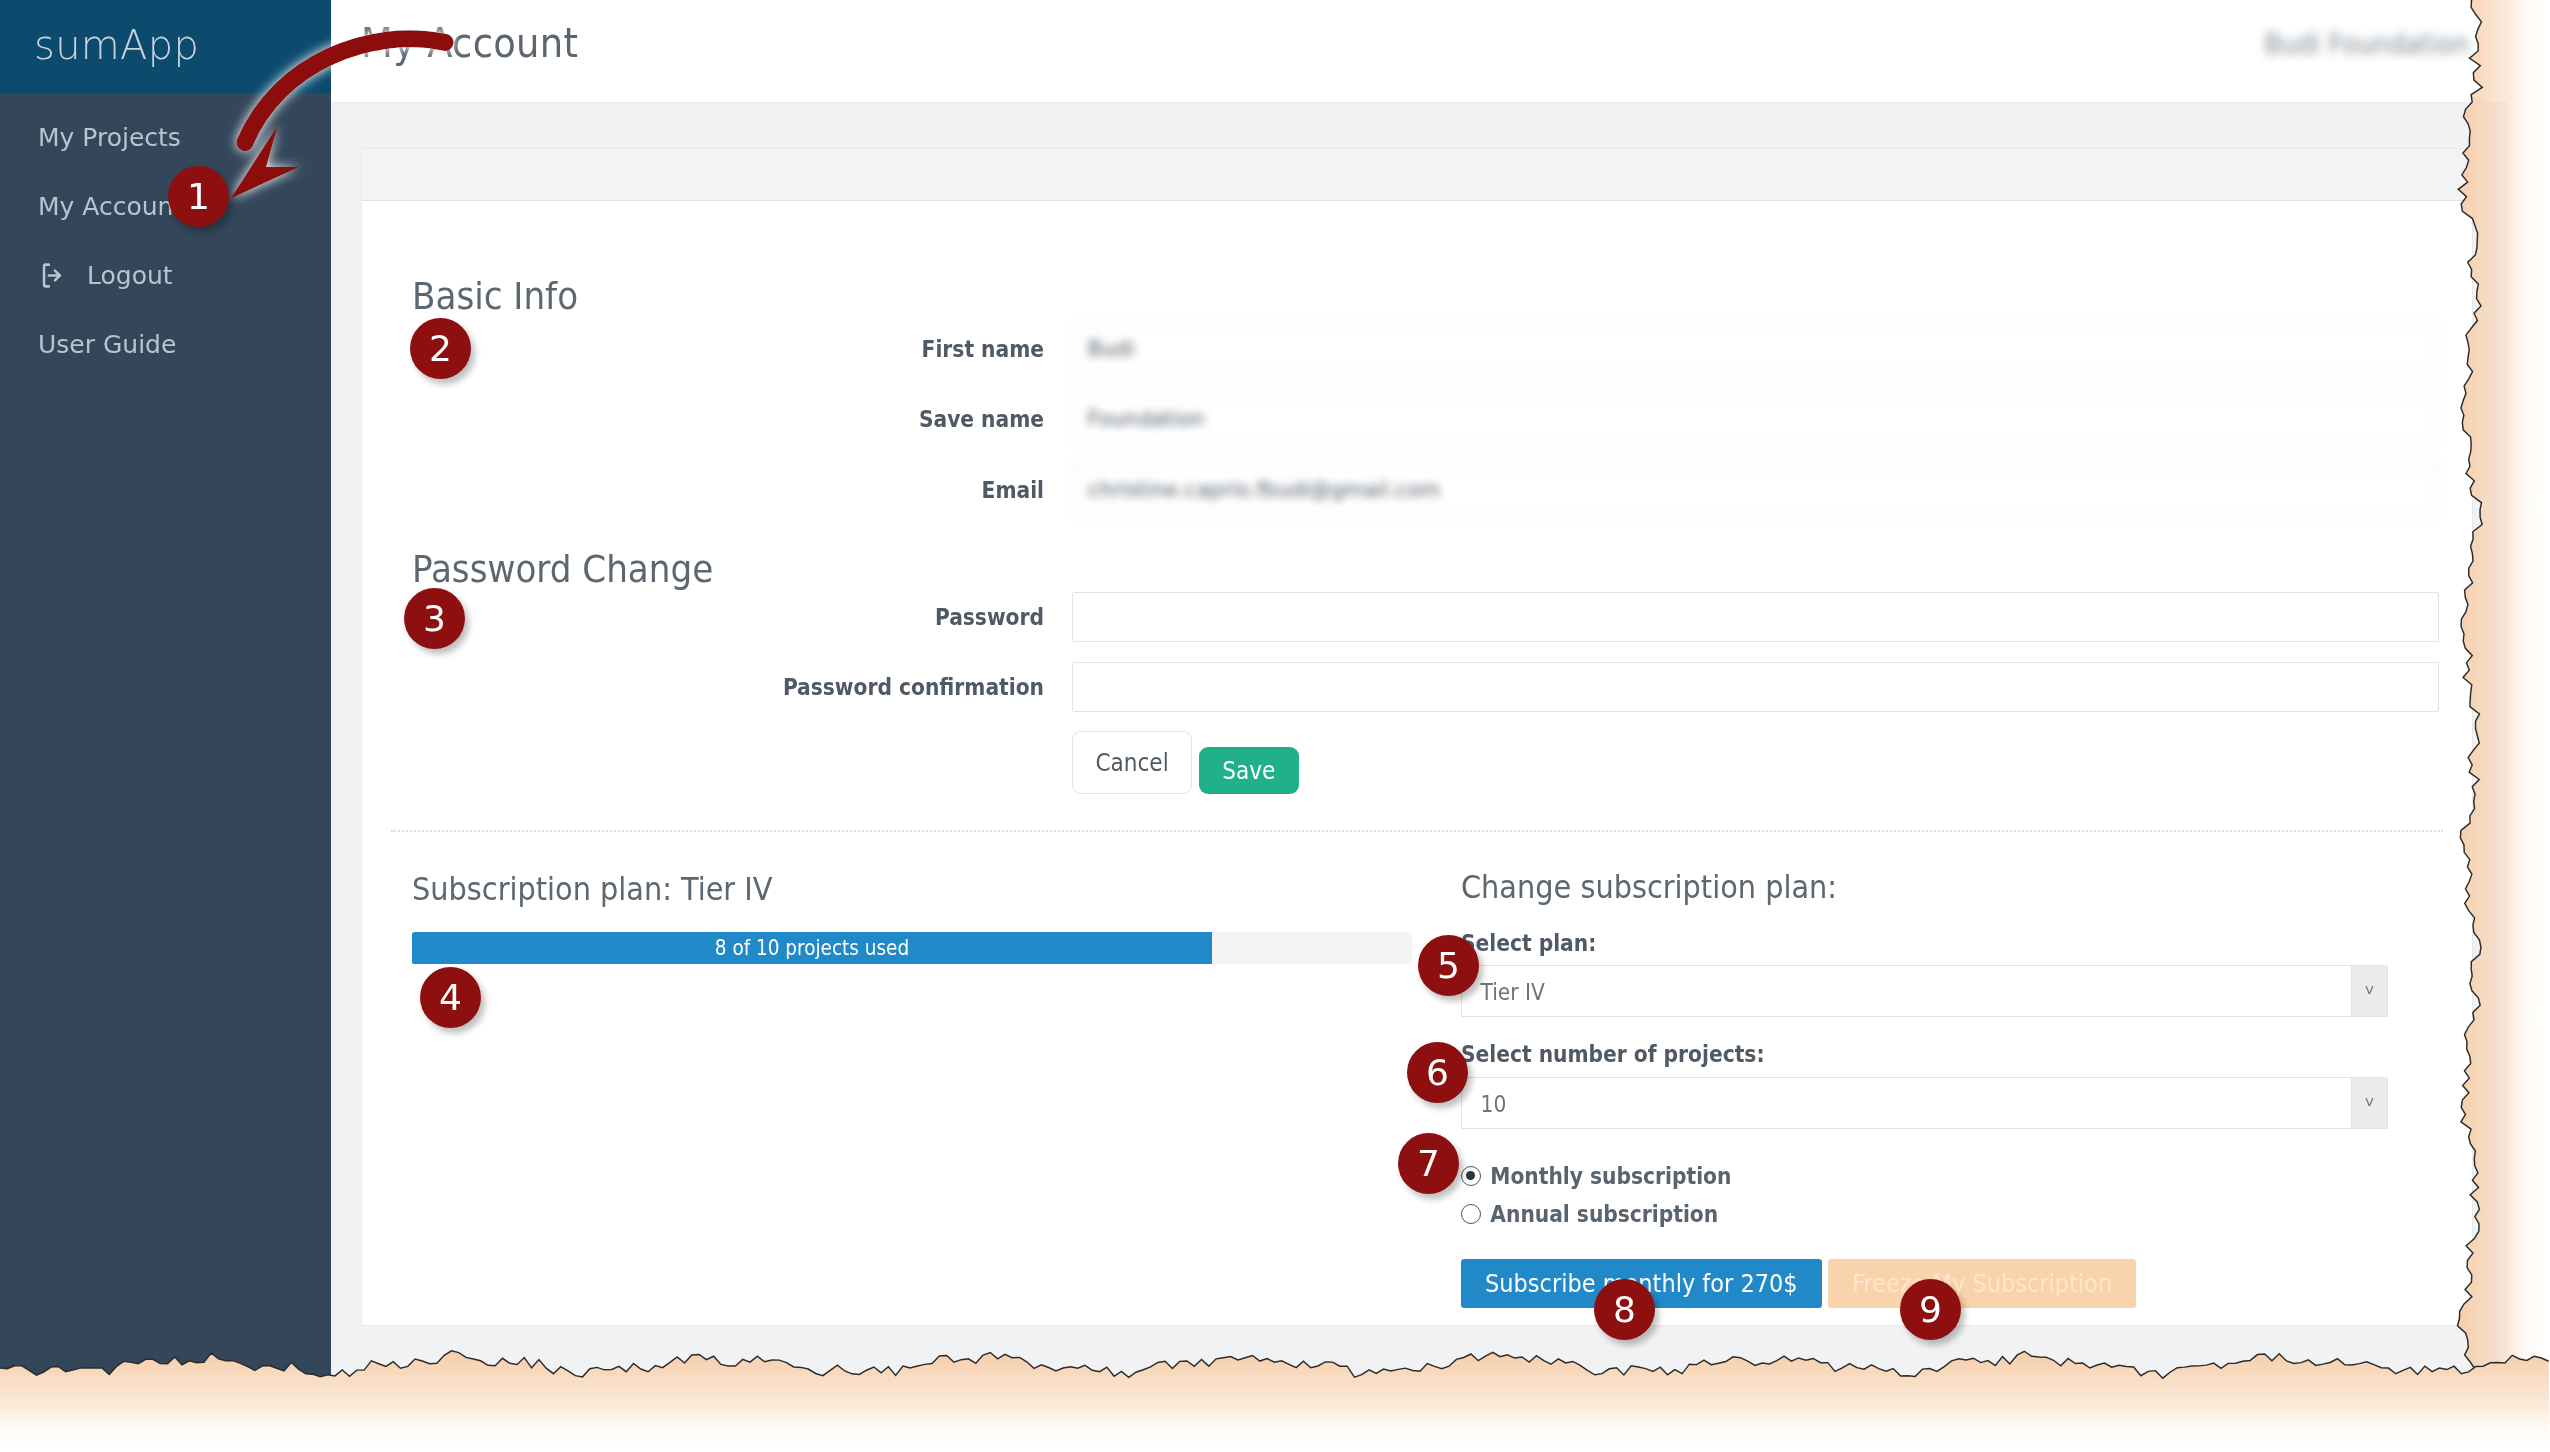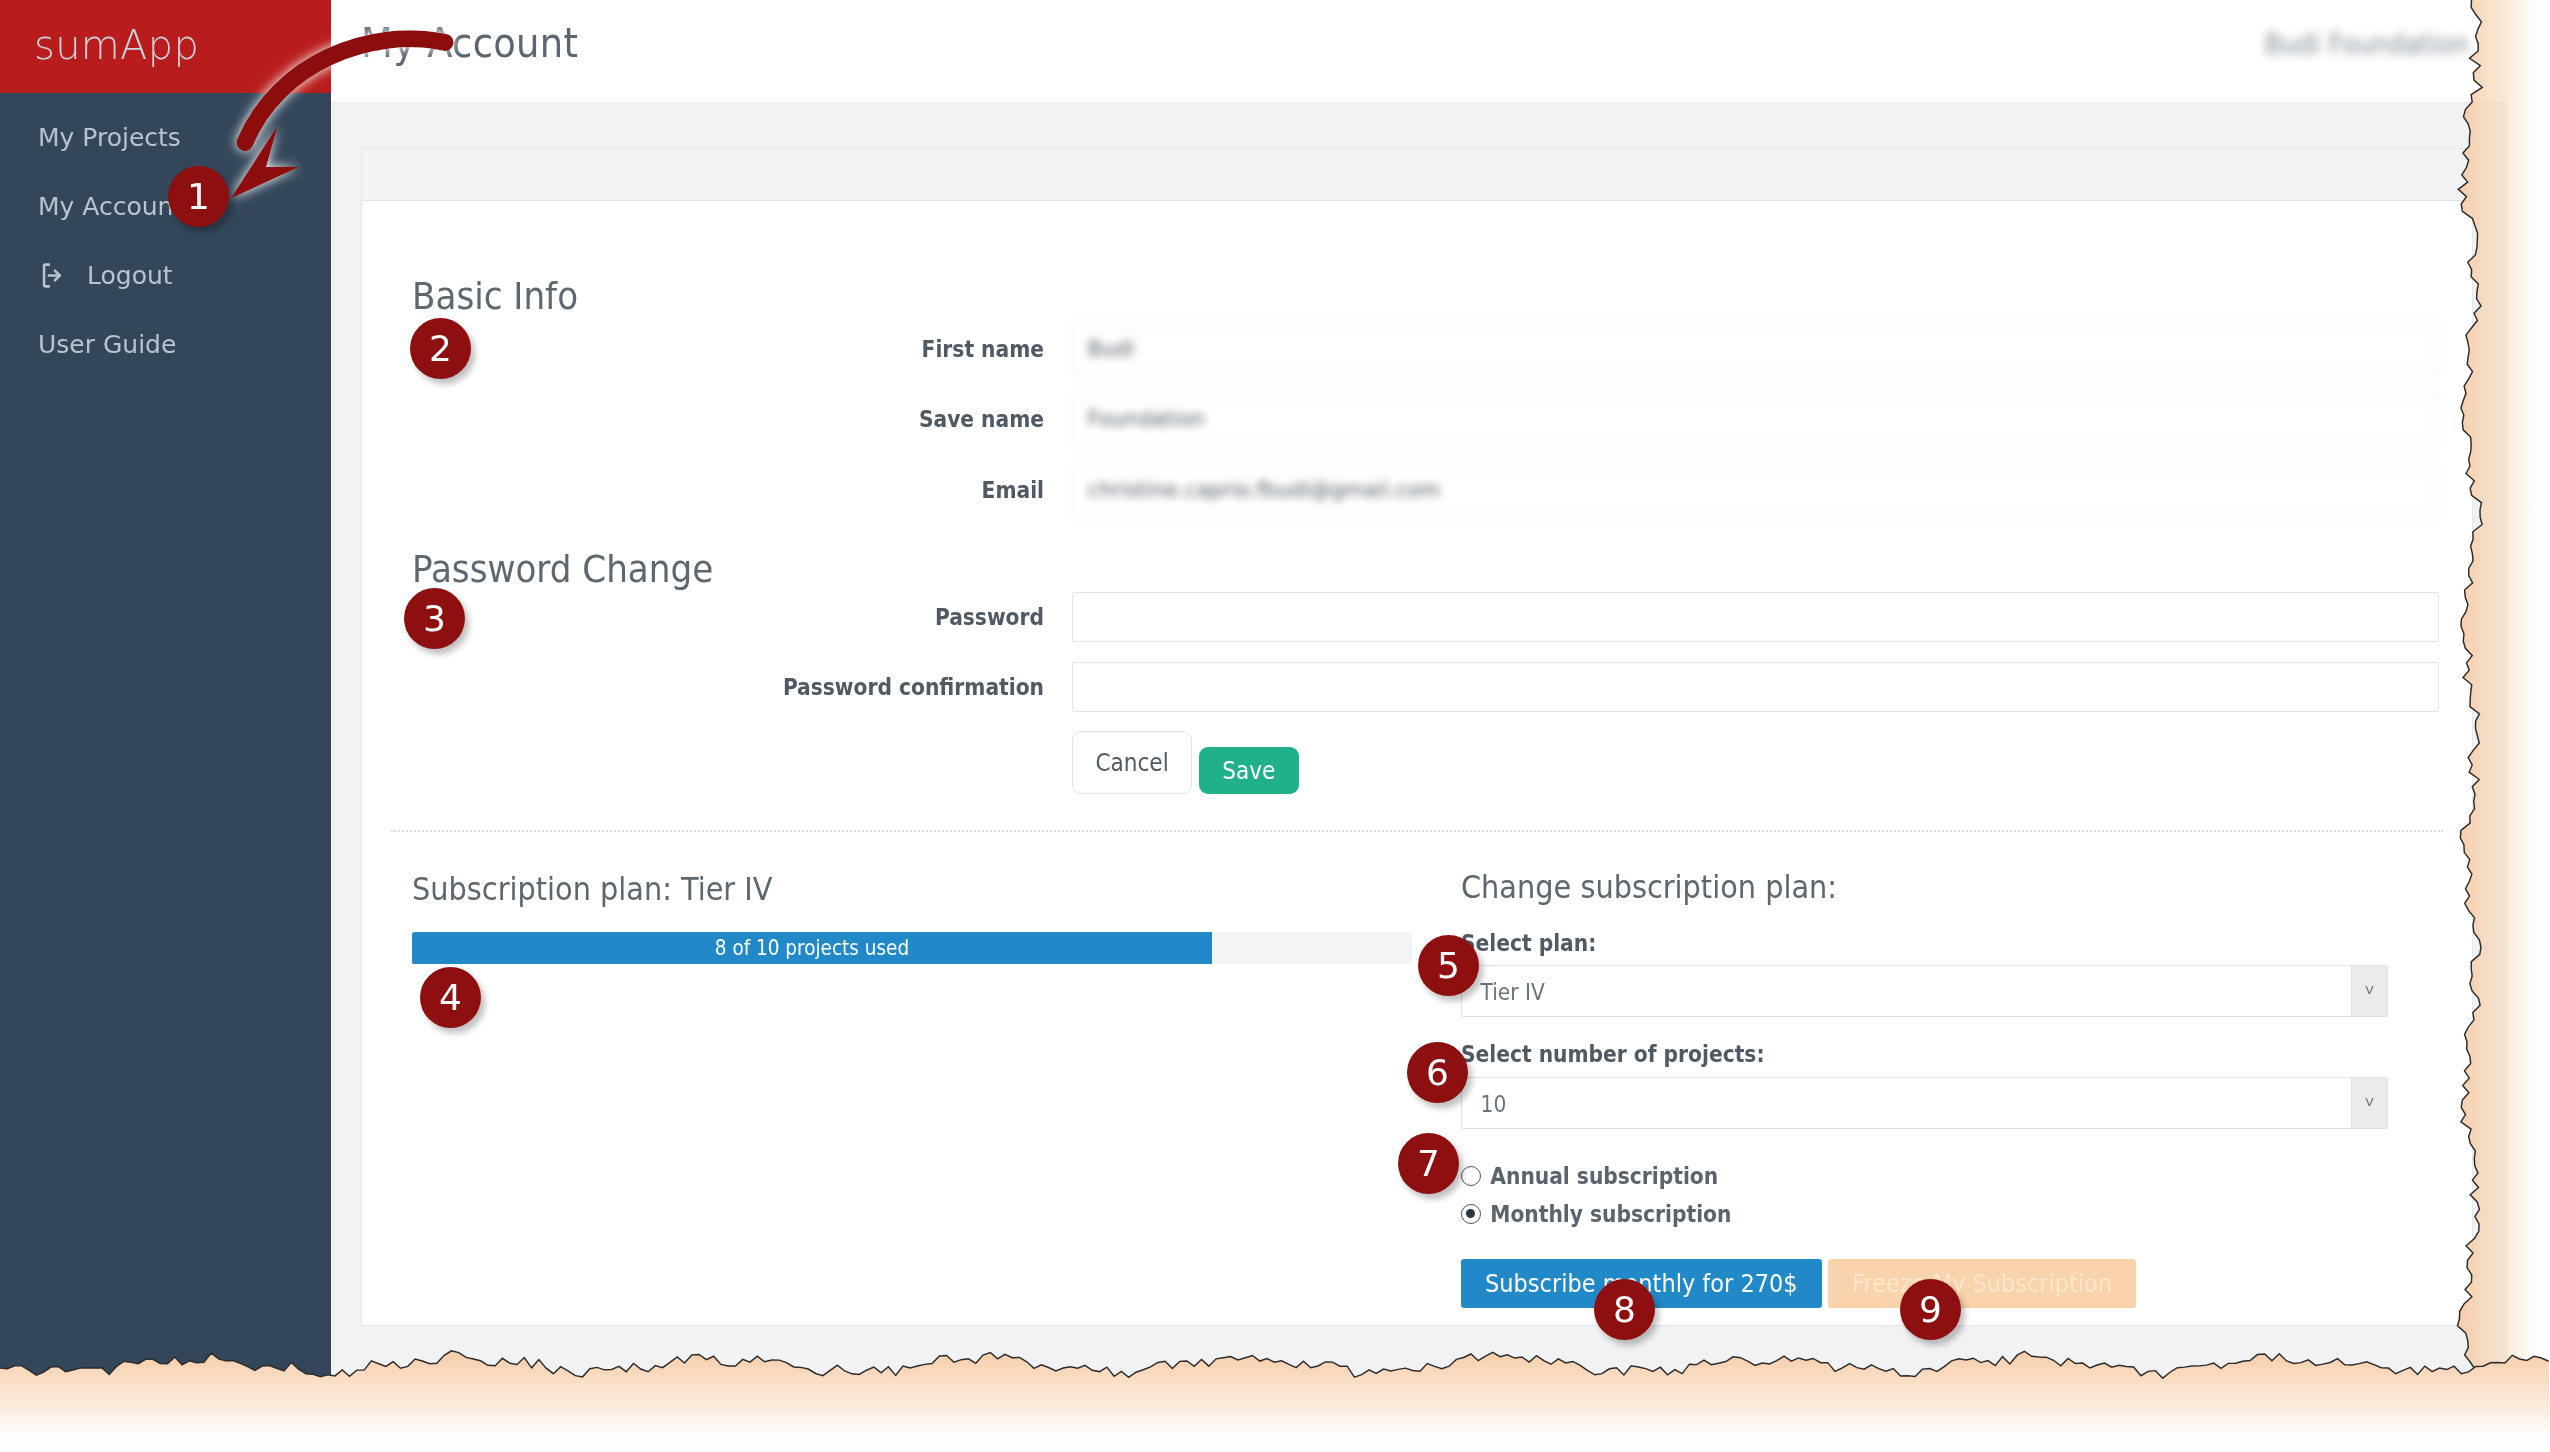--- a/index.html
+++ b/index.html
@@ -35,21 +35,21 @@
     left: 0; top: 0;
     width: 331px;
     height: 1390px;
     background: #33465a;
   }
   .brand-band {
     position: absolute;
     left: 0; top: 0;
     width: 331px;
     height: 93px;
-    background: #b91c1c;
+    background: #0c4a6e;
   }
   .brand {
     position: absolute;
     left: 34px;
     top: 22px;
     font-family: "DejaVu Sans", sans-serif;
     font-weight: 300;
     font-size: 40px;
     letter-spacing: 0.3px;
     color: #c9d2da;
@@ -429,26 +429,26 @@
             </div>
 
             <div class="field-label">Select number of projects:</div>
             <div class="select-wrap">
               <div class="select-val">10</div>
               <div class="select-arrow">˅</div>
             </div>
 
             <div class="radio-group">
               <div class="radio-line">
+                <span class="radio-dot checked"></span>
+                <span>Monthly subscription</span>
+              </div>
+              <div class="radio-line">
                 <span class="radio-dot"></span>
                 <span>Annual subscription</span>
-              </div>
-              <div class="radio-line">
-                <span class="radio-dot checked"></span>
-                <span>Monthly subscription</span>
               </div>
             </div>
 
             <div class="sub-btn-row">
               <button class="sub-btn btn-subscribe">Subscribe monthly for 270$</button>
               <button class="sub-btn btn-freeze">Freeze My Subscription</button>
             </div>
           </div>
 
         </div>

